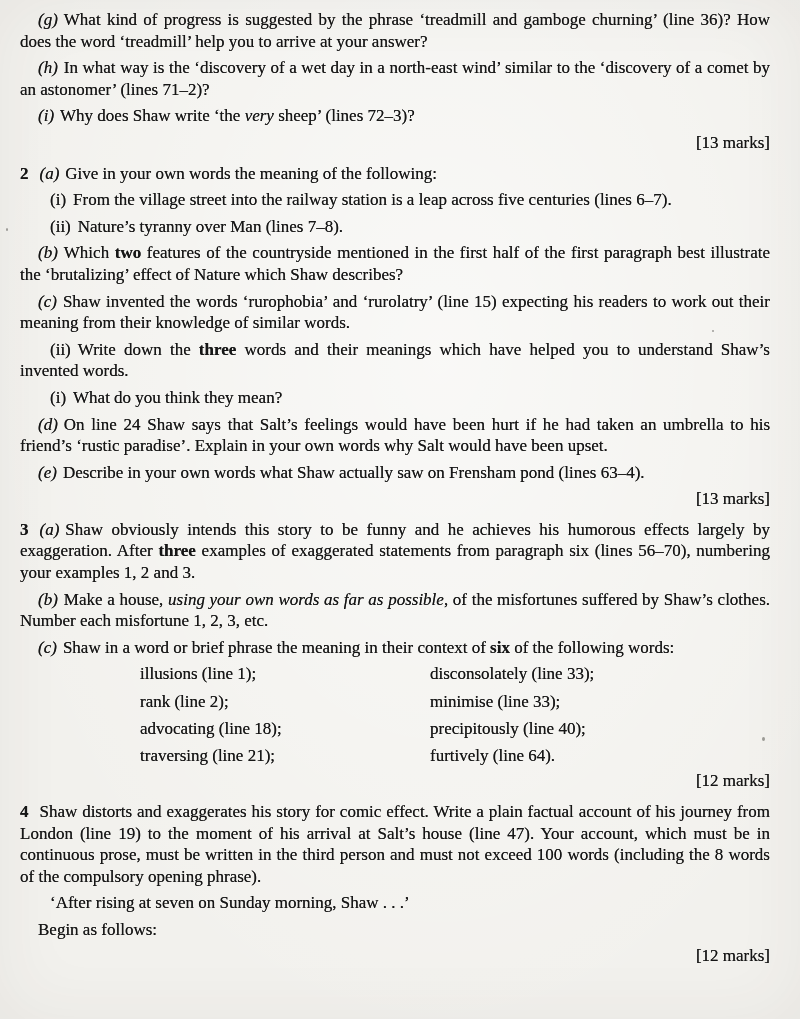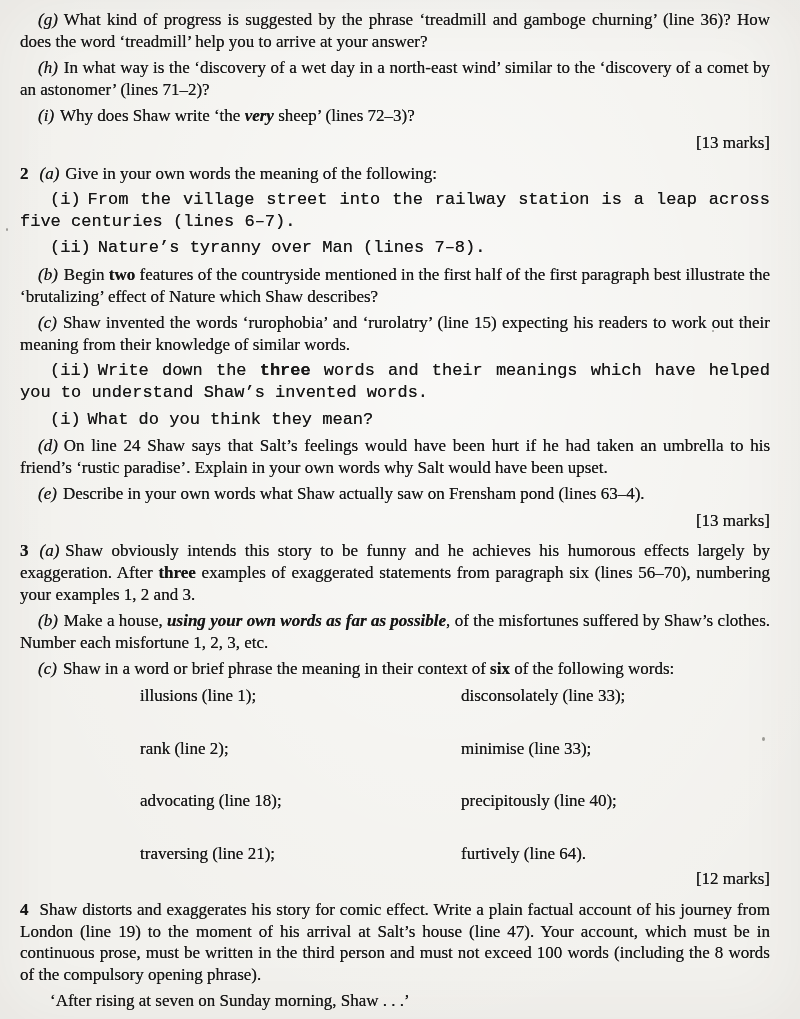--- a/index.html
+++ b/index.html
@@ -20,38 +20,37 @@
     line-height: 21.6px;
     color: #161616;
     text-shadow: 0 0 0.45px rgba(20,20,20,0.8);
   }
   .para {
     margin: 0 0 5px 0;
     text-align: justify;
   }
   .p0 { text-indent: 0; }
   .p1 { text-indent: 18px; }
-  .p2 { text-indent: 30px; font-family: Liberation Mono, monospace; }
+  .p2 { text-indent: 30px; }
   .quote-line { text-indent: 30px; text-align: left; }
   .marks {
     margin: 1px 0 9px 0;
     text-align: right;
   }
   .question { margin-top: 3px; }
-  .seg-i  { font-style: italic; font-weight: bold; }
+  .seg-i  { font-style: italic; }
   .seg-b  { font-weight: 700; }
   .seg-lab { font-style: italic; padding-right: 6px; }
   .seg-rn  { padding-right: 7px; }
   .seg-num { font-weight: 700; padding-right: 11px; }
   .word-list {
     display: grid;
     grid-template-columns: 290px auto;
     row-gap: 5.5px;
     margin: 5px 0 4px 120px;
-    gap: 31px;
   }
   .word-cell { text-align: left; }
   .speck {
     position: absolute;
     background: rgba(50,48,44,0.45);
     border-radius: 50%;
   }
   .speck-1 { width: 3px; height: 4px; left: 762px; top: 737px; }
   .speck-2 { width: 2px; height: 2px; left: 712px; top: 330px; }
   .speck-3 { width: 2px; height: 3px; left: 6px;   top: 228px; }
@@ -69,21 +68,21 @@
     <p class="para p1"><span class="seg-lab">(g)</span><span>What kind of progress is suggested by the phrase ‘treadmill and gamboge churning’ (line 36)? How does the word ‘treadmill’ help you to arrive at your answer?</span></p>
     <p class="para p1"><span class="seg-lab">(h)</span><span>In what way is the ‘discovery of a wet day in a north-east wind’ similar to the ‘discovery of a comet by an astonomer’ (lines 71–2)?</span></p>
     <p class="para p1"><span class="seg-lab">(i)</span><span>Why does Shaw write ‘the </span><span class="seg-i">very</span><span> sheep’ (lines 72–3)?</span></p>
     <p class="marks">[13 marks]</p>
   </section>
 
   <section class="question">
     <p class="para p0"><span class="seg-num">2</span><span class="seg-lab">(a)</span><span>Give in your own words the meaning of the following:</span></p>
     <p class="para p2"><span class="seg-rn">(i)</span><span>From the village street into the railway station is a leap across five centuries (lines 6–7).</span></p>
     <p class="para p2"><span class="seg-rn">(ii)</span><span>Nature’s tyranny over Man (lines 7–8).</span></p>
-    <p class="para p1"><span class="seg-lab">(b)</span><span>Begin </span><span class="seg-b">two</span><span> features of the countryside mentioned in the first half of the first paragraph best illustrate the ‘brutalizing’ effect of Nature which Shaw describes?</span></p>
+    <p class="para p1"><span class="seg-lab">(b)</span><span>Which </span><span class="seg-b">two</span><span> features of the countryside mentioned in the first half of the first paragraph best illustrate the ‘brutalizing’ effect of Nature which Shaw describes?</span></p>
     <p class="para p1"><span class="seg-lab">(c)</span><span>Shaw invented the words ‘rurophobia’ and ‘rurolatry’ (line 15) expecting his readers to work out their meaning from their knowledge of similar words.</span></p>
     <p class="para p2"><span class="seg-rn">(ii)</span><span>Write down the </span><span class="seg-b">three</span><span> words and their meanings which have helped you to understand Shaw’s invented words.</span></p>
     <p class="para p2"><span class="seg-rn">(i)</span><span>What do you think they mean?</span></p>
     <p class="para p1"><span class="seg-lab">(d)</span><span>On line 24 Shaw says that Salt’s feelings would have been hurt if he had taken an umbrella to his friend’s ‘rustic paradise’. Explain in your own words why Salt would have been upset.</span></p>
     <p class="para p1"><span class="seg-lab">(e)</span><span>Describe in your own words what Shaw actually saw on Frensham pond (lines 63–4).</span></p>
     <p class="marks">[13 marks]</p>
   </section>
 
   <section class="question">
     <p class="para p0"><span class="seg-num">3</span><span class="seg-lab">(a)</span><span>Shaw obviously intends this story to be funny and he achieves his humorous effects largely by exaggeration. After </span><span class="seg-b">three</span><span> examples of exaggerated statements from paragraph six (lines 56–70), numbering your examples 1, 2 and 3.</span></p>

